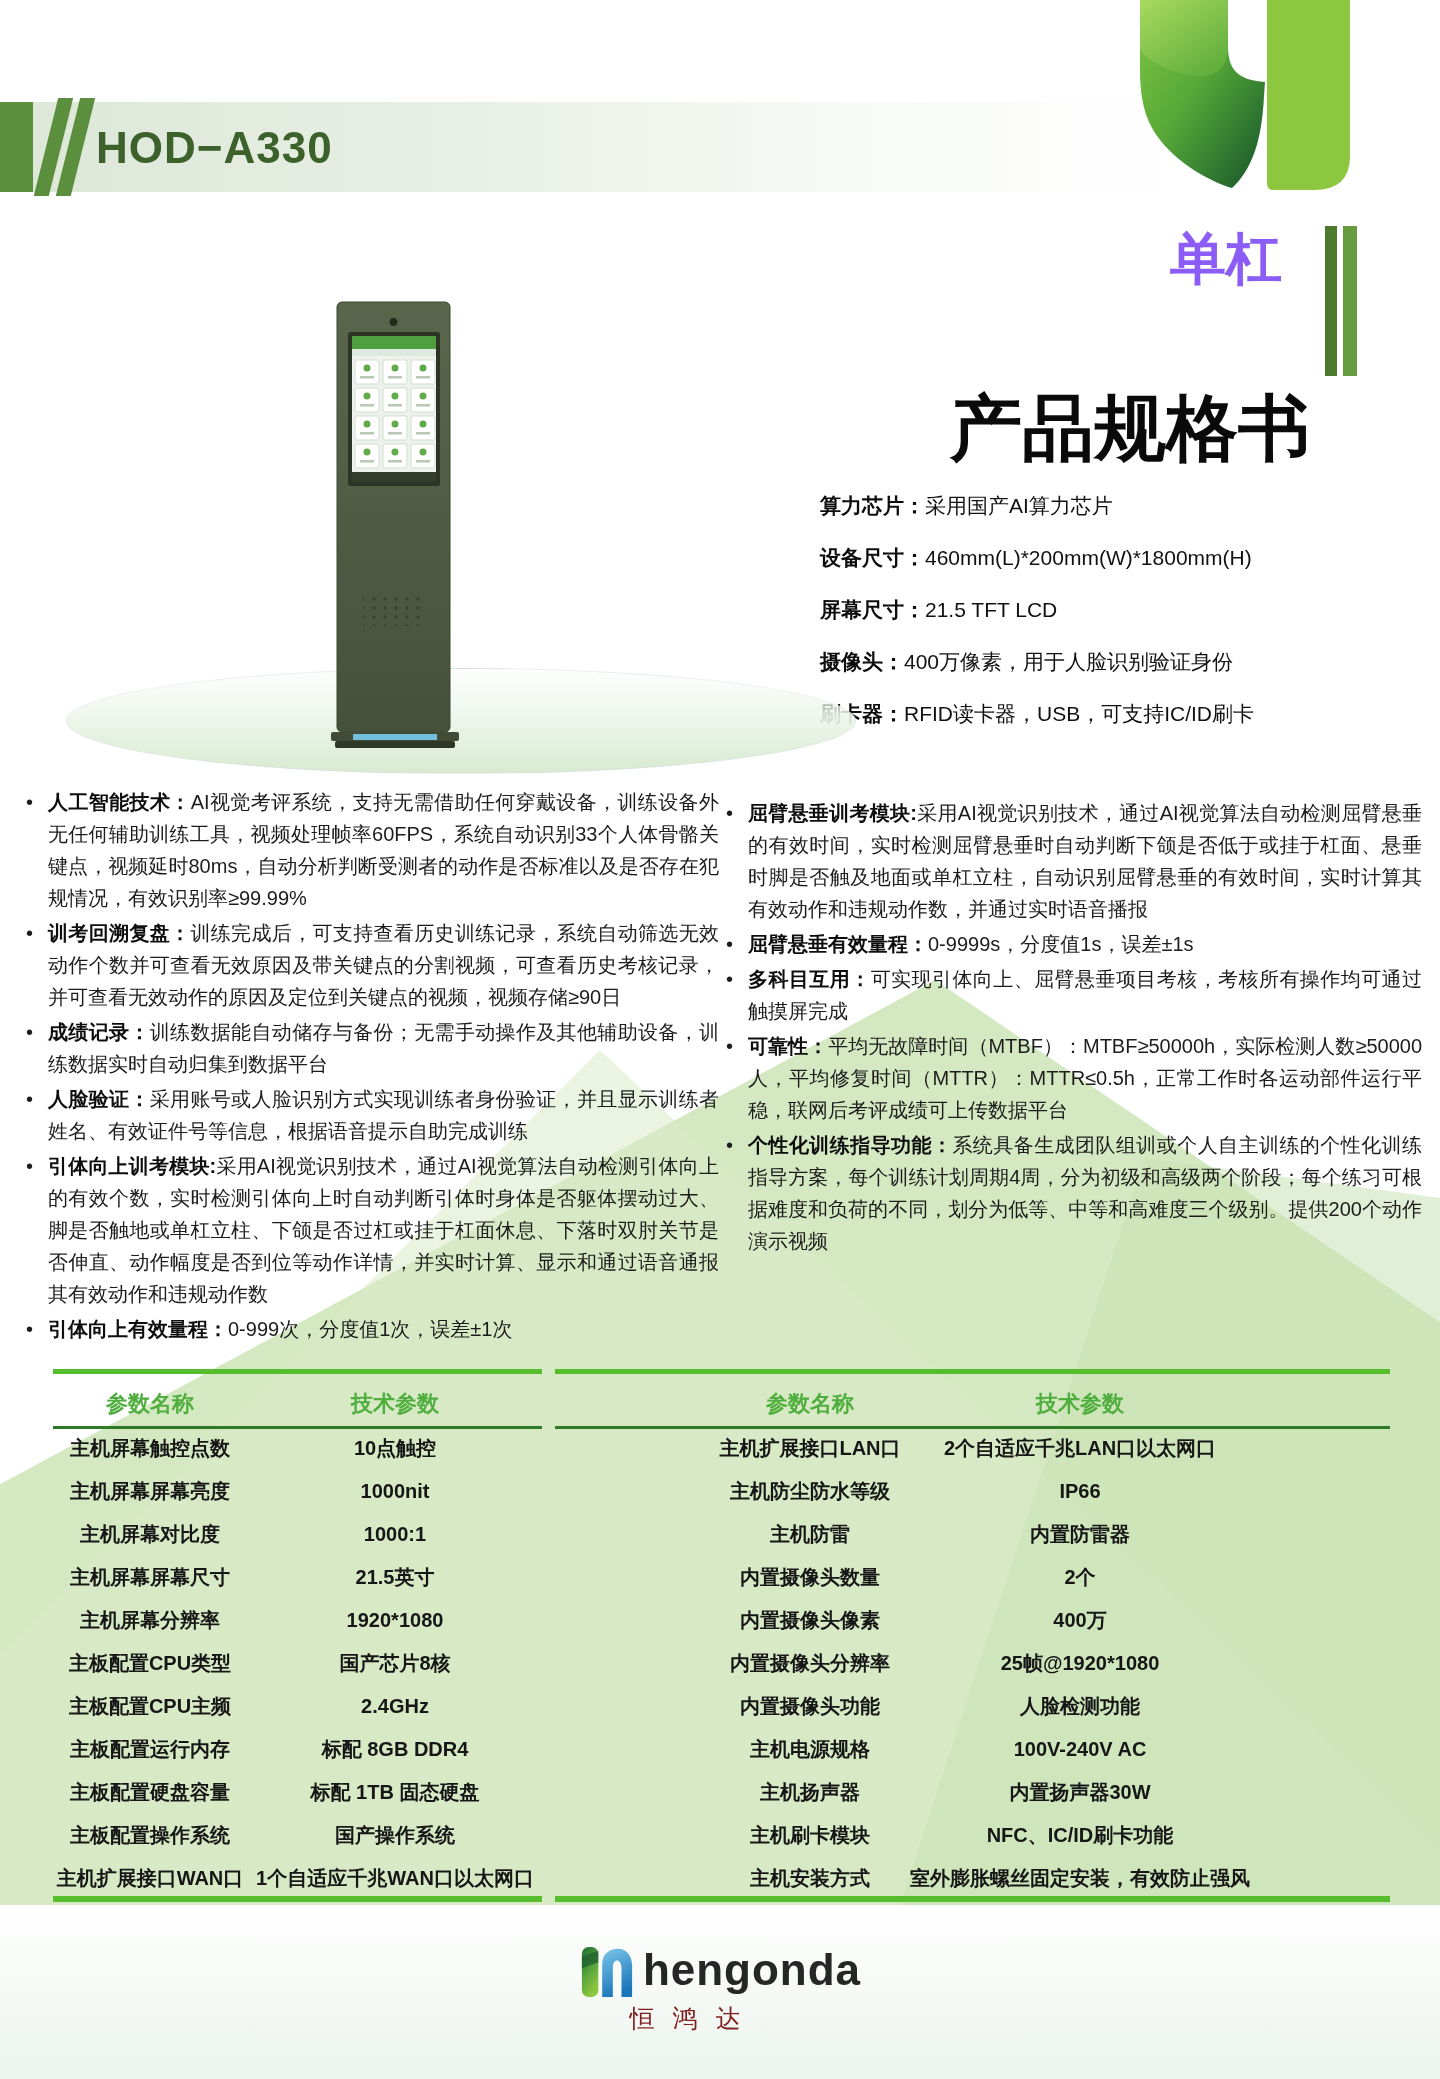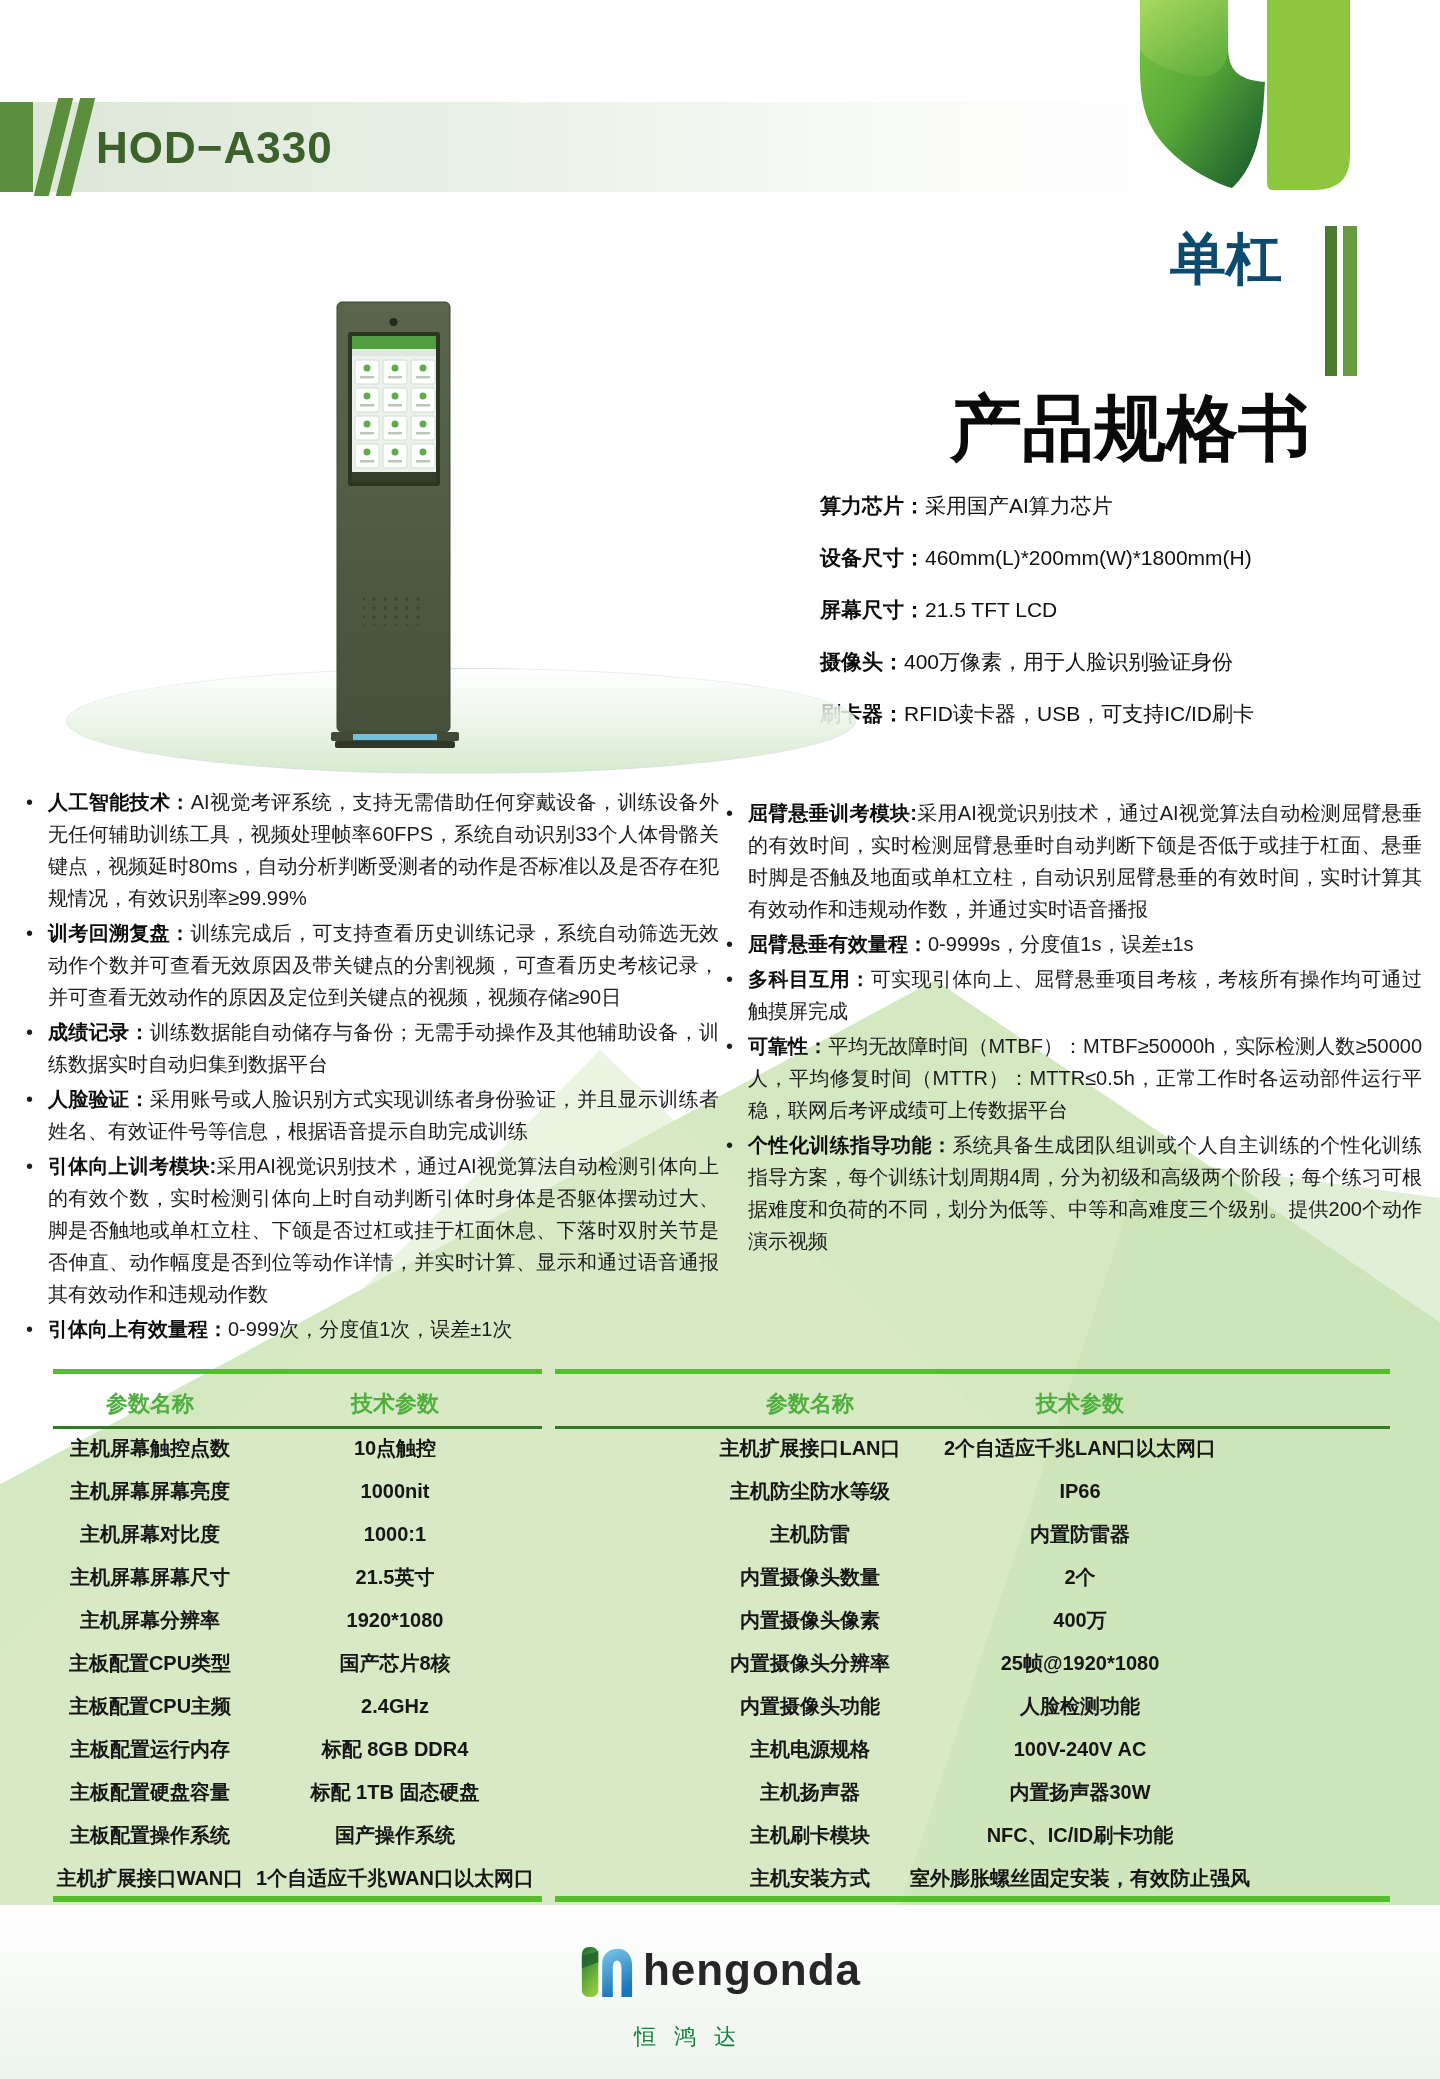--- a/index.html
+++ b/index.html
@@ -16,21 +16,21 @@
     background:linear-gradient(90deg,#dce7d7 0%,#e9f0e6 40%,#f9fbf8 75%,#ffffff 100%);}
   .banner-block{position:absolute;left:0;top:0;width:33px;height:90px;background:#5b8f3e;}
   .banner-stripe{position:absolute;top:-4px;height:98px;width:15px;background:#5b8f3e;transform:skewX(-14deg);}
   .s1{left:46px;} .s2{left:68px;}
   .hod-title{position:absolute;left:96px;top:21px;font-size:44px;font-weight:bold;color:#3c612b;letter-spacing:1px;}
 
   
   .logo-u{position:absolute;left:1140px;top:0;width:212px;height:192px;}
 
   
-  .product-title{position:absolute;top:222px;right:158px;font-size:56px;font-weight:bold;color:#0c4a6e;margin-left:12px;}
+  .product-title{position:absolute;top:222px;right:158px;font-size:56px;font-weight:bold;color:#8b5cf6;margin-left:12px;}
   .doc-title{position:absolute;top:381px;right:130px;font-size:72px;font-weight:bold;color:#0a0a0a;}
   .title-bar1{position:absolute;left:1325px;top:226px;width:12px;height:150px;background:#4c7b2f;}
   .title-bar2{position:absolute;left:1343px;top:226px;width:14px;height:150px;background:#679b3f;}
 
   
   .specs{position:absolute;left:820px;top:480px;}
   .spec-row{height:52px;display:flex;align-items:center;font-size:21px;color:#111;white-space:nowrap;}
   .spec-row b{font-weight:bold;color:#0c0c0c;}
 
   
@@ -66,21 +66,21 @@
   .col3{left:600px;width:420px;}
   .col4{left:890px;width:380px;}
 
   
   .footer-bg{position:absolute;left:0;top:1902px;width:1440px;height:177px;
     background:linear-gradient(180deg,#ffffff 0%,#f4f8f4 60%,#ecf3ed 100%);}
   .footer{position:absolute;left:0;top:1942px;width:1440px;display:flex;flex-direction:column;align-items:center;}
   .brand-row{display:flex;align-items:flex-start;}
   .brand-h{width:56px;height:60px;margin-right:8px;}
   .brand-name{font-size:44px;font-weight:bold;color:#262626;line-height:56px;letter-spacing:1px;}
-  .brand-cn{font-size:22px;color:#15803d;letter-spacing:18px;margin-top:20px;margin-left:-52px;}
+  .brand-cn{font-size:25px;color:#7f1d1d;letter-spacing:18px;margin-top:0;margin-left:-52px;}
 </style>
 </head>
 <body>
 
 <div class="page abs" style="left:0;top:0;width:1440px;height:2079px;">
 
   <div class="footer-bg"></div>
 
   <div class="banner">
     <div class="banner-block"></div>

